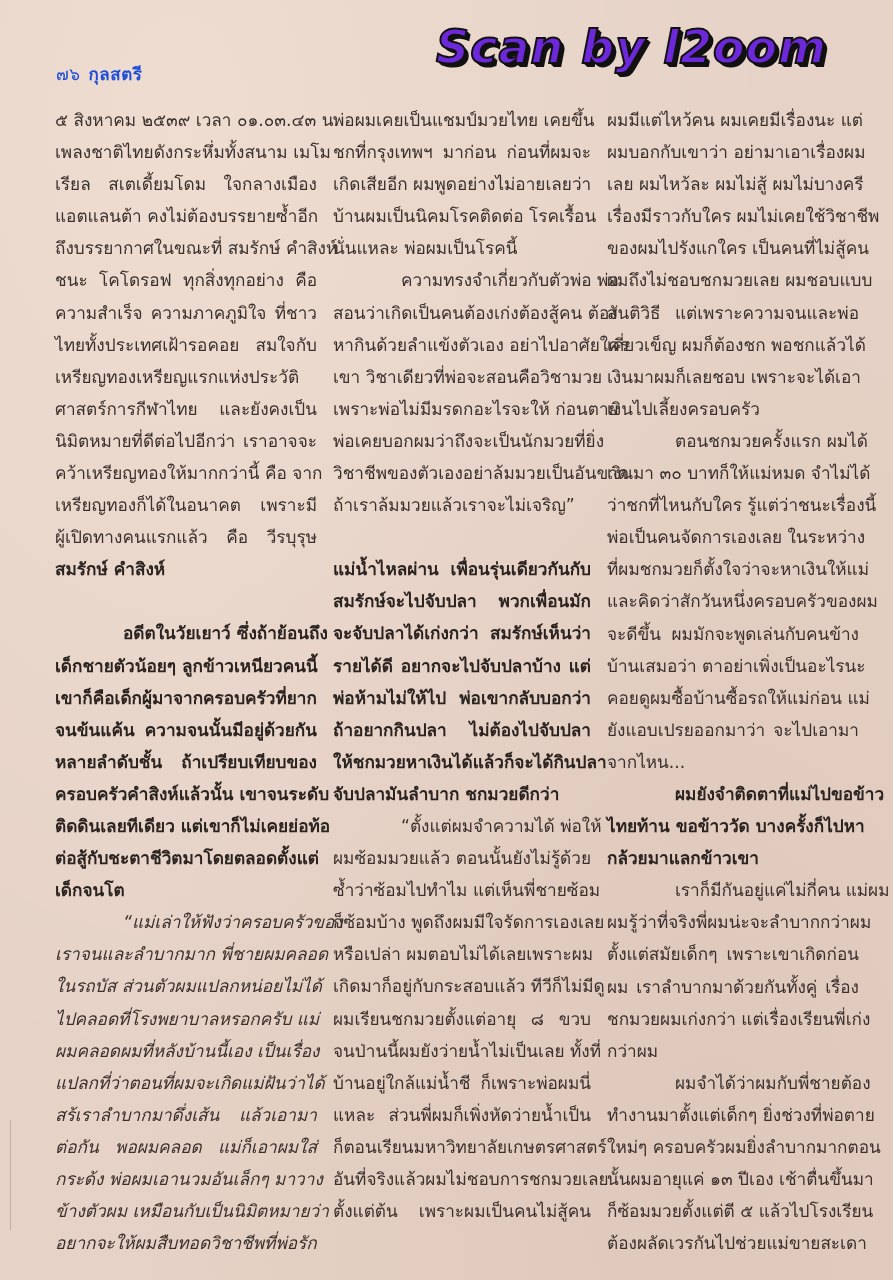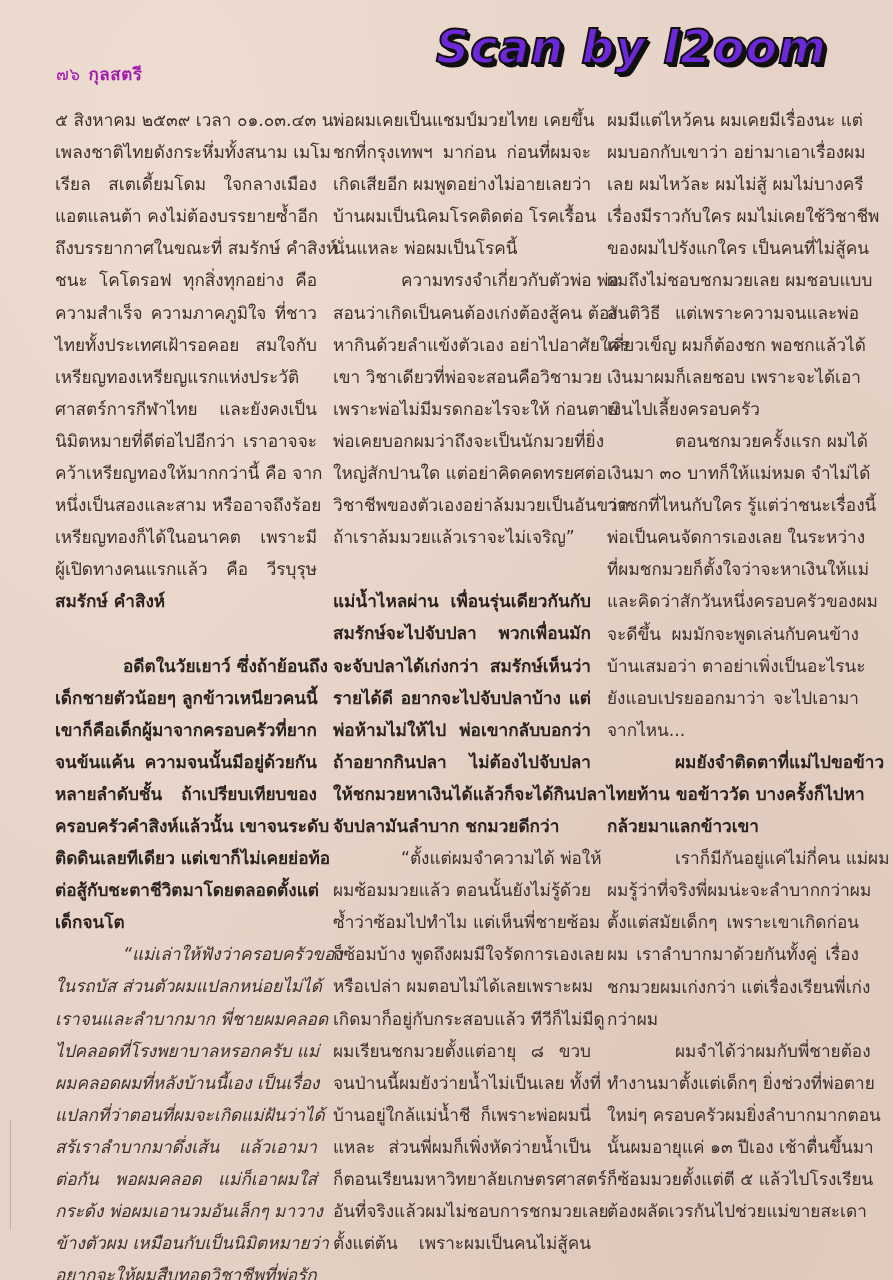--- a/index.html
+++ b/index.html
@@ -7,21 +7,21 @@
     width:893px; height:1280px; overflow:hidden;
     background:#e6d2c6;
     background-image:
       radial-gradient(ellipse at 20% 10%, rgba(255,240,230,0.35), transparent 60%),
       radial-gradient(ellipse at 80% 90%, rgba(200,170,155,0.25), transparent 60%);
     position:relative;
     font-family:"DejaVu Sans", "Liberation Sans", sans-serif;
     color:#3a302c;
   }
   .header { position:absolute; left:0; top:0; width:893px; height:100px; }
-  .folio { position:absolute; left:56px; top:60px; font-size:17px; font-weight:bold; color:#a21caf; letter-spacing:0.5px;text-align:right; }
+  .folio { position:absolute; left:56px; top:60px; font-size:17px; font-weight:bold; color:#1d4ed8; letter-spacing:0.5px;text-align:right; }
   .folio .num { margin-right:8px; font-weight:normal; }
   .watermark {
     position:absolute; left:436px; top:20px;
     font-family:"DejaVu Sans", sans-serif; font-weight:bold; font-size:46px;
     color:#6d28d9; letter-spacing:1px;
     -webkit-text-stroke:2px #111;
     text-shadow:4px 4px 0 #111, 3px 3px 0 #111, 2px 2px 0 #111;
     font-style:italic;
   }
   .column { position:absolute; top:104px; font-size:17.2px; line-height:32.1px; }
@@ -53,41 +53,40 @@
     <span class="line">เรียล สเตเดี้ยมโดม ใจกลางเมือง</span>
     <span class="line">แอตแลนต้า คงไม่ต้องบรรยายซ้ำอีก</span>
     <span class="line">ถึงบรรยากาศในขณะที่ สมรักษ์ คำสิงห์</span>
     <span class="line">ชนะ โคโดรอฟ ทุกสิ่งทุกอย่าง คือ</span>
     <span class="line">ความสำเร็จ ความภาคภูมิใจ ที่ชาว</span>
     <span class="line">ไทยทั้งประเทศเฝ้ารอคอย สมใจกับ</span>
     <span class="line">เหรียญทองเหรียญแรกแห่งประวัติ</span>
     <span class="line">ศาสตร์การกีฬาไทย และยังคงเป็น</span>
     <span class="line">นิมิตหมายที่ดีต่อไปอีกว่า เราอาจจะ</span>
     <span class="line">คว้าเหรียญทองให้มากกว่านี้ คือ จาก</span>
-    <span class="line">หนึ่งเป็นสองและสาม หรืออาจถึงร้อย</span>
     <span class="line">เหรียญทองก็ได้ในอนาคต เพราะมี</span>
     <span class="line">ผู้เปิดทางคนแรกแล้ว คือ วีรบุรุษ</span>
     <span class="line last bold">สมรักษ์ คำสิงห์</span>
   </div>
   <span class="spacer"></span>
   <div class="bold">
     <span class="line indent">อดีตในวัยเยาว์ ซึ่งถ้าย้อนถึง</span>
     <span class="line">เด็กชายตัวน้อยๆ ลูกข้าวเหนียวคนนี้</span>
     <span class="line">เขาก็คือเด็กผู้มาจากครอบครัวที่ยาก</span>
     <span class="line">จนข้นแค้น ความจนนั้นมีอยู่ด้วยกัน</span>
     <span class="line">หลายลำดับชั้น ถ้าเปรียบเทียบของ</span>
     <span class="line">ครอบครัวคำสิงห์แล้วนั้น เขาจนระดับ</span>
     <span class="line">ติดดินเลยทีเดียว แต่เขาก็ไม่เคยย่อท้อ</span>
     <span class="line">ต่อสู้กับชะตาชีวิตมาโดยตลอดตั้งแต่</span>
     <span class="line last">เด็กจนโต</span>
   </div>
   <div class="italic">
     <span class="line indent">“แม่เล่าให้ฟังว่าครอบครัวของ</span>
+    <span class="line">เราจนและลำบากมาก พี่ชายผมคลอด</span>
     <span class="line">ในรถบัส ส่วนตัวผมแปลกหน่อยไม่ได้</span>
-    <span class="line">เราจนและลำบากมาก พี่ชายผมคลอด</span>
     <span class="line">ไปคลอดที่โรงพยาบาลหรอกครับ แม่</span>
     <span class="line">ผมคลอดผมที่หลังบ้านนี้เอง เป็นเรื่อง</span>
     <span class="line">แปลกที่ว่าตอนที่ผมจะเกิดแม่ฝันว่าได้</span>
     <span class="line">สร้เราลำบากมาดึ่งเส้น แล้วเอามา</span>
     <span class="line">ต่อกัน พอผมคลอด แม่ก็เอาผมใส่</span>
     <span class="line">กระด้ง พ่อผมเอานวมอันเล็กๆ มาวาง</span>
     <span class="line">ข้างตัวผม เหมือนกับเป็นนิมิตหมายว่า</span>
     <span class="line">อยากจะให้ผมสืบทอดวิชาชีพที่พ่อรัก</span>
   </div>
 </div>
@@ -100,21 +99,20 @@
     <span class="line">บ้านผมเป็นนิคมโรคติดต่อ โรคเรื้อน</span>
     <span class="line last">นั่นแหละ พ่อผมเป็นโรคนี้</span>
   </div>
   <div>
     <span class="line indent">ความทรงจำเกี่ยวกับตัวพ่อ พ่อ</span>
     <span class="line">สอนว่าเกิดเป็นคนต้องเก่งต้องสู้คน ต้อง</span>
     <span class="line">หากินด้วยลำแข้งตัวเอง อย่าไปอาศัยใคร</span>
     <span class="line">เขา วิชาเดียวที่พ่อจะสอนคือวิชามวย</span>
     <span class="line">เพราะพ่อไม่มีมรดกอะไรจะให้ ก่อนตาย</span>
     <span class="line">พ่อเคยบอกผมว่าถึงจะเป็นนักมวยที่ยิ่ง</span>
-    <span class="line">ใหญ่สักปานใด แต่อย่าคิดคดทรยศต่อ</span>
     <span class="line">วิชาชีพของตัวเองอย่าล้มมวยเป็นอันขาด</span>
     <span class="line last">ถ้าเราล้มมวยแล้วเราจะไม่เจริญ”</span>
   </div>
   <span class="spacer"></span>
   <div class="bold">
     <span class="line">แม่น้ำไหลผ่าน เพื่อนรุ่นเดียวกันกับ</span>
     <span class="line">สมรักษ์จะไปจับปลา พวกเพื่อนมัก</span>
     <span class="line">จะจับปลาได้เก่งกว่า สมรักษ์เห็นว่า</span>
     <span class="line">รายได้ดี อยากจะไปจับปลาบ้าง แต่</span>
     <span class="line">พ่อห้ามไม่ให้ไป พ่อเขากลับบอกว่า</span>
@@ -154,20 +152,21 @@
   </div>
   <div>
     <span class="line indent">ตอนชกมวยครั้งแรก ผมได้</span>
     <span class="line">เงินมา ๓๐ บาทก็ให้แม่หมด จำไม่ได้</span>
     <span class="line">ว่าชกที่ไหนกับใคร รู้แต่ว่าชนะเรื่องนี้</span>
     <span class="line">พ่อเป็นคนจัดการเองเลย ในระหว่าง</span>
     <span class="line">ที่ผมชกมวยก็ตั้งใจว่าจะหาเงินให้แม่</span>
     <span class="line">และคิดว่าสักวันหนึ่งครอบครัวของผม</span>
     <span class="line">จะดีขึ้น ผมมักจะพูดเล่นกับคนข้าง</span>
     <span class="line">บ้านเสมอว่า ตาอย่าเพิ่งเป็นอะไรนะ</span>
+    <span class="line">คอยดูผมซื้อบ้านซื้อรถให้แม่ก่อน แม่</span>
     <span class="line">ยังแอบเปรยออกมาว่า จะไปเอามา</span>
     <span class="line last">จากไหน...</span>
   </div>
   <div class="bold">
     <span class="line indent">ผมยังจำติดตาที่แม่ไปขอข้าว</span>
     <span class="line">ไทยท้าน ขอข้าววัด บางครั้งก็ไปหา</span>
     <span class="line last">กล้วยมาแลกข้าวเขา</span>
   </div>
   <div>
     <span class="line indent">เราก็มีกันอยู่แค่ไม่กี่คน แม่ผม</span>

